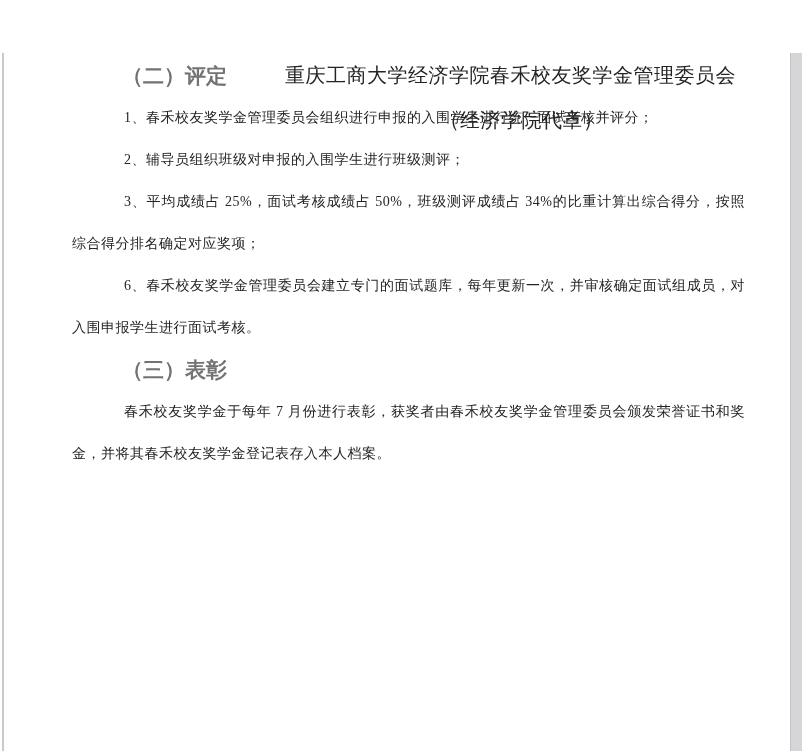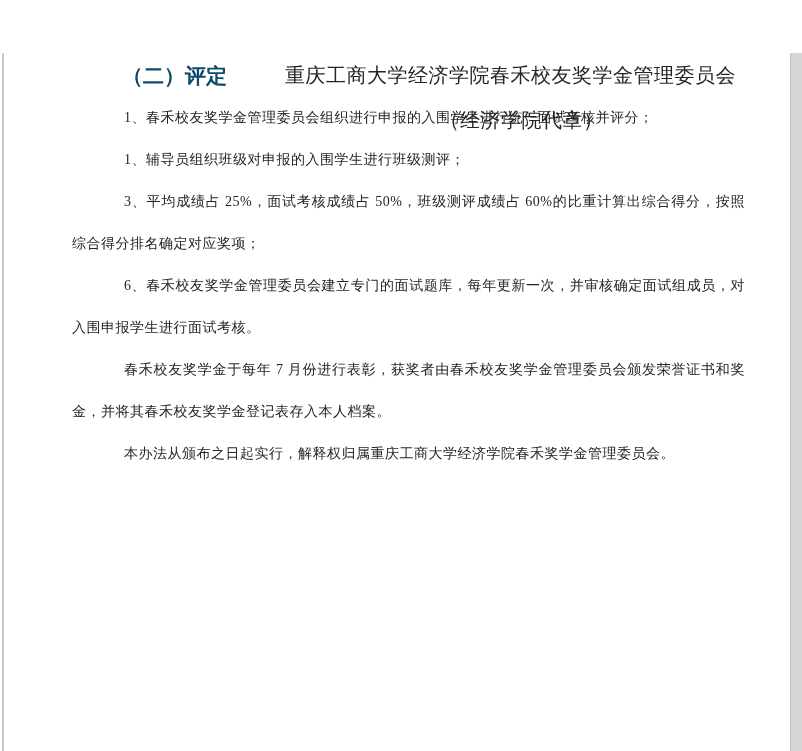--- a/index.html
+++ b/index.html
@@ -31,21 +31,21 @@
     letter-spacing: 0.5px;
     text-align: justify;
     text-indent: 52px;
     color: #242424;
     margin: 0;
   }
   .heading {
     font-size: 21px;
     line-height: 42px;
     font-weight: bold;
-    color: #0c4a6e;
+    color: #737373;
     text-indent: 50px;
     margin: 0;
   }
   .signature {
     width: fit-content;
     margin: 53px 66px 0 auto;
     text-align: center;
   }
   .sig-line {
     font-size: 20px;
@@ -73,25 +73,25 @@
 </style>
 </head>
 <body>
 
 <div class="page">
 
   <div class="doc-body">
 
   <div class="heading">（二）评定</div>
       <div class="para">1、春禾校友奖学金管理委员会组织进行申报的入围学生进行统一面试考核并评分；</div>
-      <div class="para">1、辅导员组织班级对申报的入围学生进行班级测评；</div>
-      <div class="para">3、平均成绩占 25%，面试考核成绩占 50%，班级测评成绩占 60%的比重计算出综合得分，按照综合得分排名确定对应奖项；</div>
+      <div class="para">2、辅导员组织班级对申报的入围学生进行班级测评；</div>
+      <div class="para">3、平均成绩占 25%，面试考核成绩占 50%，班级测评成绩占 34%的比重计算出综合得分，按照综合得分排名确定对应奖项；</div>
       <div class="para">6、春禾校友奖学金管理委员会建立专门的面试题库，每年更新一次，并审核确定面试组成员，对入围申报学生进行面试考核。</div>
+      <div class="heading">（三）表彰</div>
       <div class="para">春禾校友奖学金于每年 7 月份进行表彰，获奖者由春禾校友奖学金管理委员会颁发荣誉证书和奖金，并将其春禾校友奖学金登记表存入本人档案。</div>
-      <div class="para">本办法从颁布之日起实行，解释权归属重庆工商大学经济学院春禾奖学金管理委员会。</div>
     </div>
 
   <div class="signature">
     <div class="sig-line">重庆工商大学经济学院春禾校友奖学金管理委员会</div>
     <div class="sig-line sig-seal">（经济学院代章）</div>
   </div>
 
   <div class="edge-left-line"></div>
   <div class="edge-right-band"></div>
 

